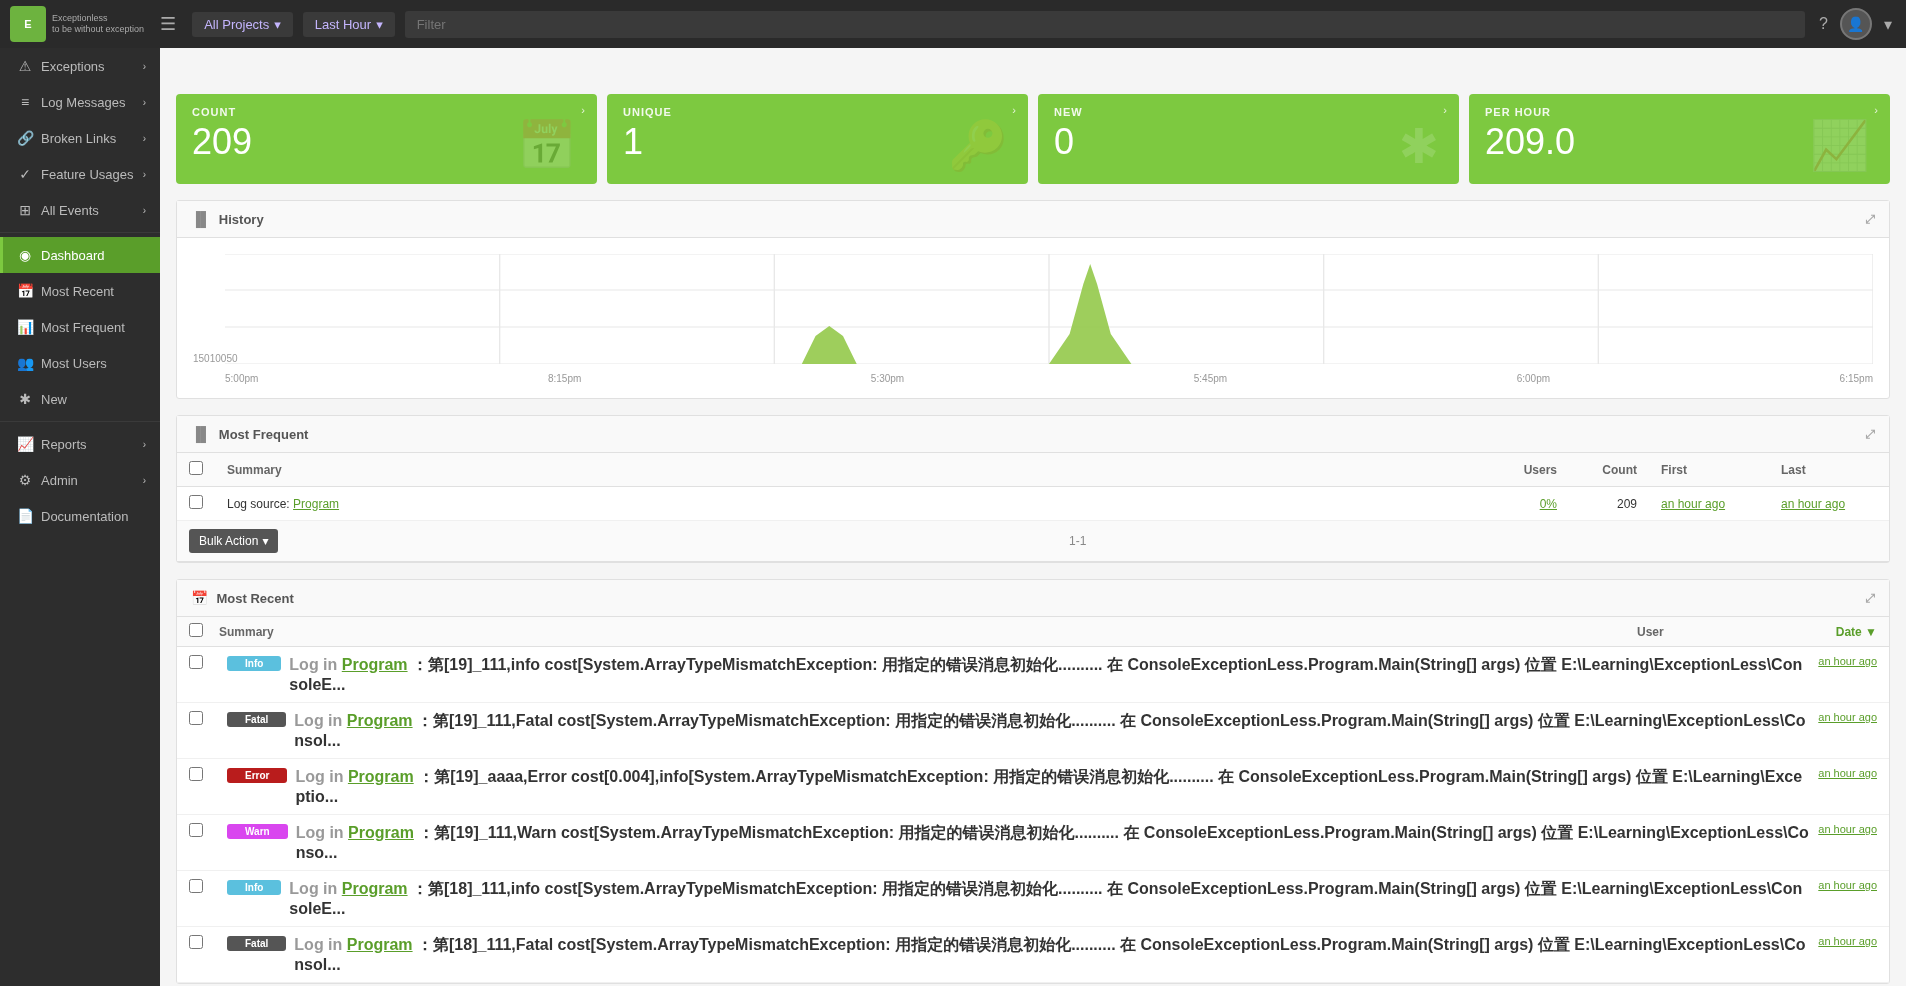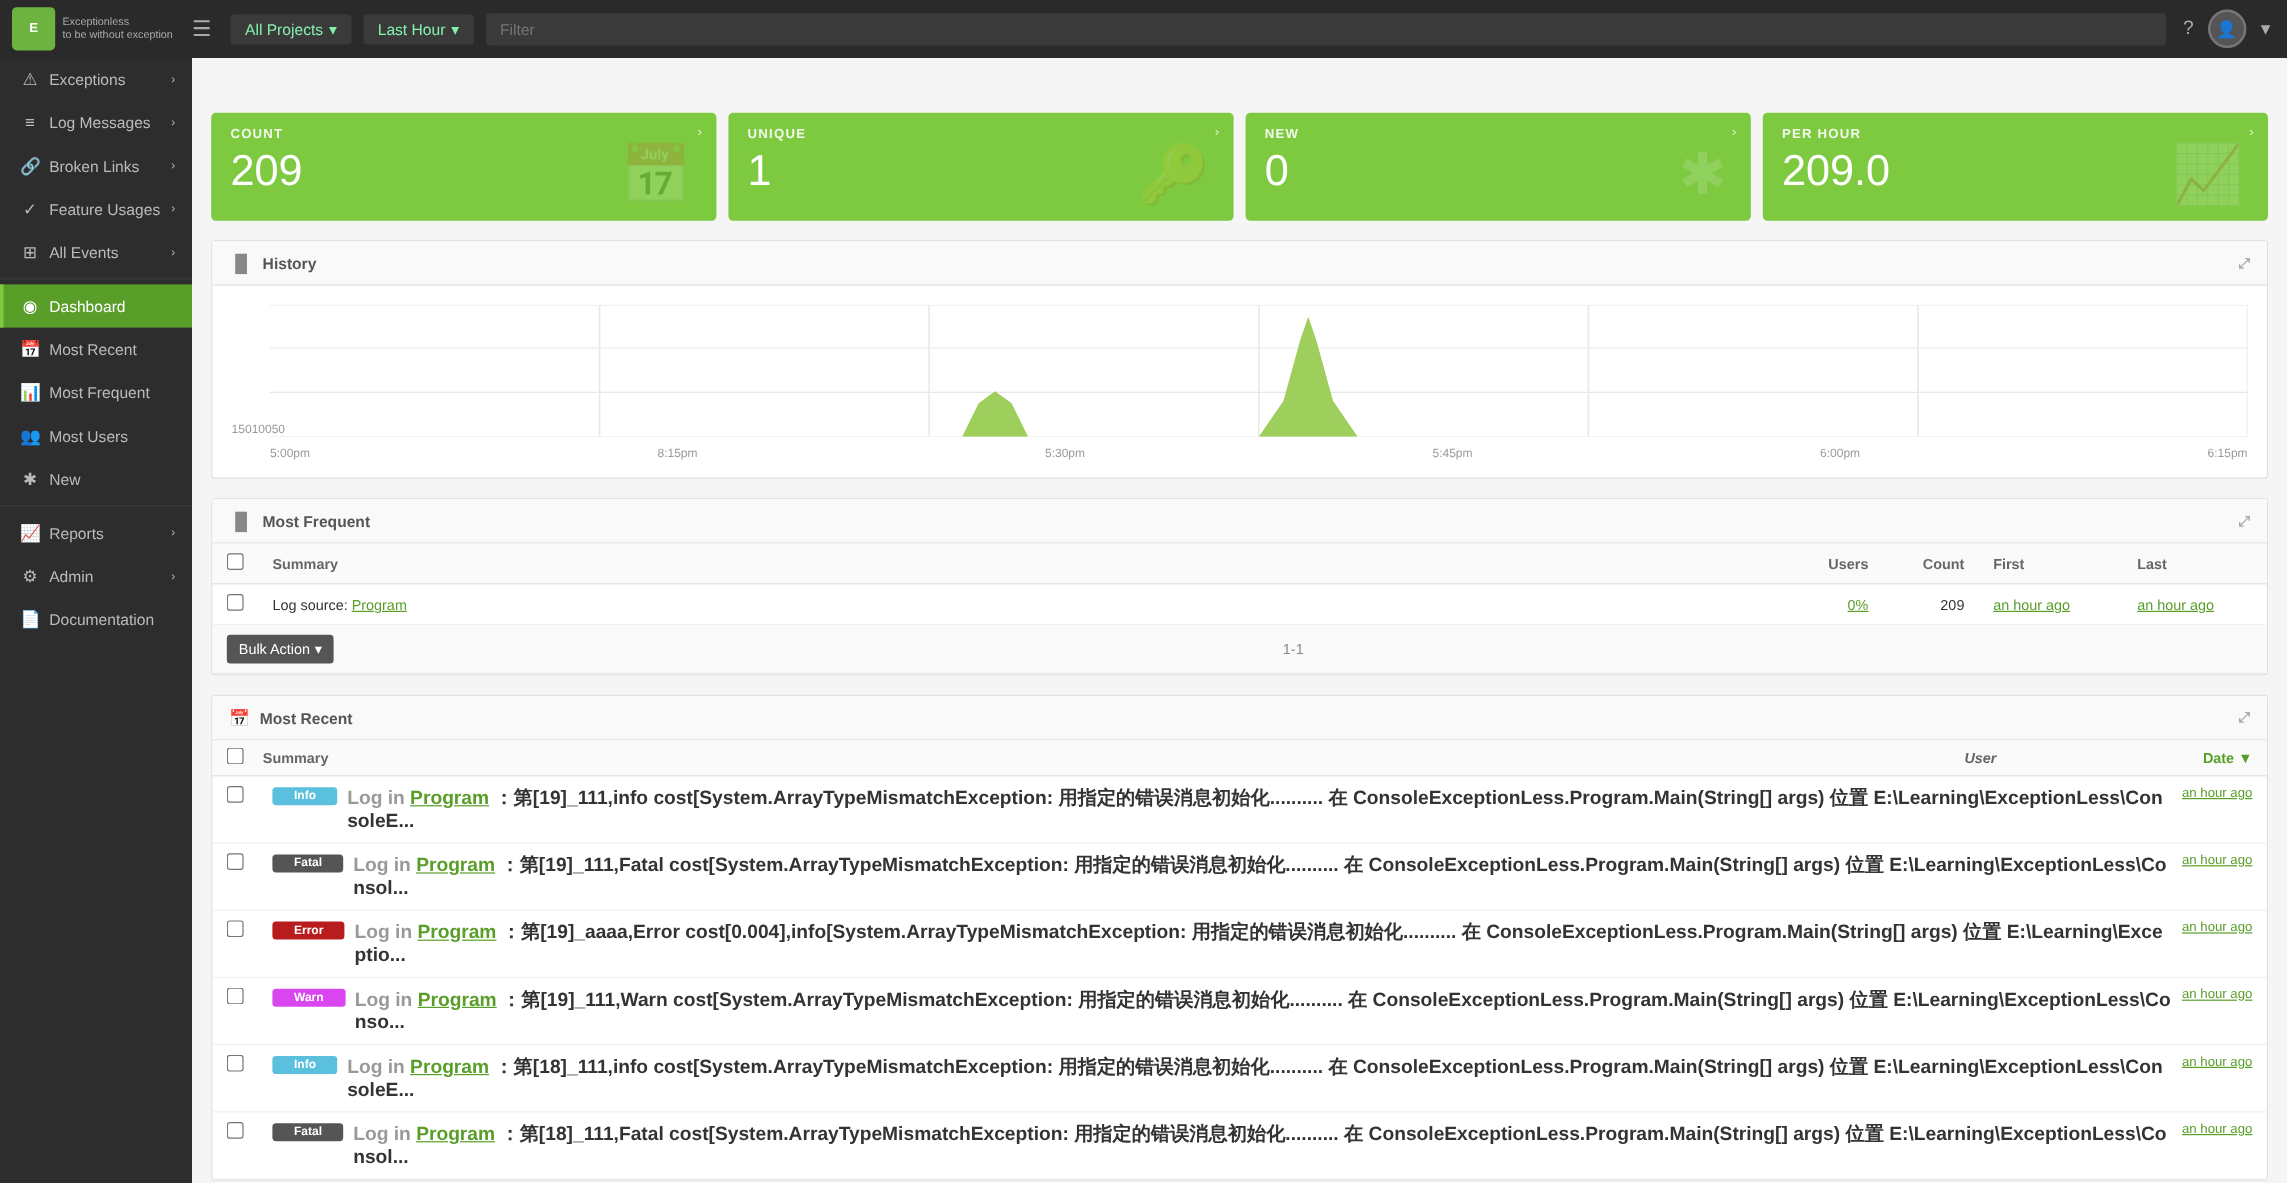--- a/index.html
+++ b/index.html
@@ -22,21 +22,21 @@
       width: 36px; height: 36px;
       background: #6db33f;
       border-radius: 4px;
       display: flex; align-items: center; justify-content: center;
       color: white; font-weight: bold; font-size: 11px;
     }
     .logo-text { color: white; font-size: 13px; line-height: 1.2; }
     .logo-text span { display: block; color: #aaa; font-size: 9px; }
     .hamburger-btn { color: #aaa; background: none; border: none; font-size: 18px; cursor: pointer; padding: 4px 6px; }
     .topbar-dropdown {
-      background: #3a3a3a; color: #86efac; border: none;
+      background: #3a3a3a; color: #c4b5fd; border: none;
       padding: 5px 12px; border-radius: 3px; font-size: 13px; cursor: pointer;
       display: flex; align-items: center; gap: 5px;
     }
     .topbar-filter {
       flex: 1; background: #3a3a3a; border: none; color: #aaa;
       padding: 6px 12px; border-radius: 3px; font-size: 13px;
     }
     .topbar-right { display: flex; align-items: center; gap: 8px; margin-left: auto; }
     .topbar-icon-btn {
       background: none; border: none; color: #aaa; font-size: 16px; cursor: pointer; padding: 4px;
@@ -139,21 +139,21 @@
     .event-text .ev-action { color: #999; }
     .event-text .ev-source { color: #5a9e2a; text-decoration: underline; cursor: pointer; }
     .event-time { font-size: 11px; color: #5a9e2a; text-decoration: underline; cursor: pointer; flex-shrink: 0; white-space: nowrap; margin-left: auto; }
 
     .mr-header-row {
       display: flex; align-items: center; padding: 6px 12px;
       border-bottom: 1px solid #e0e0e0; background: #fafafa;
       font-size: 12px; color: #666; font-weight: 600;
     }
     .mr-col-summary { flex: 1; }
-    .mr-col-user { width: 120px; font-style: italic; }
+    .mr-col-user { width: 120px; }
     .mr-col-date { width: 120px; text-align: right; color: #5a9e2a; cursor: pointer; }
 
     .browser-bar {
       background: #f0f0f0; height: 30px; display: flex; align-items: center;
       padding: 0 8px; gap: 6px; border-bottom: 1px solid #ddd;
       font-size: 12px; color: #555;
     }
     .browser-btn { background: none; border: none; font-size: 14px; cursor: pointer; color: #555; padding: 2px 4px; }
     .browser-url {
       flex: 1; background: white; border: 1px solid #ccc; border-radius: 12px;

